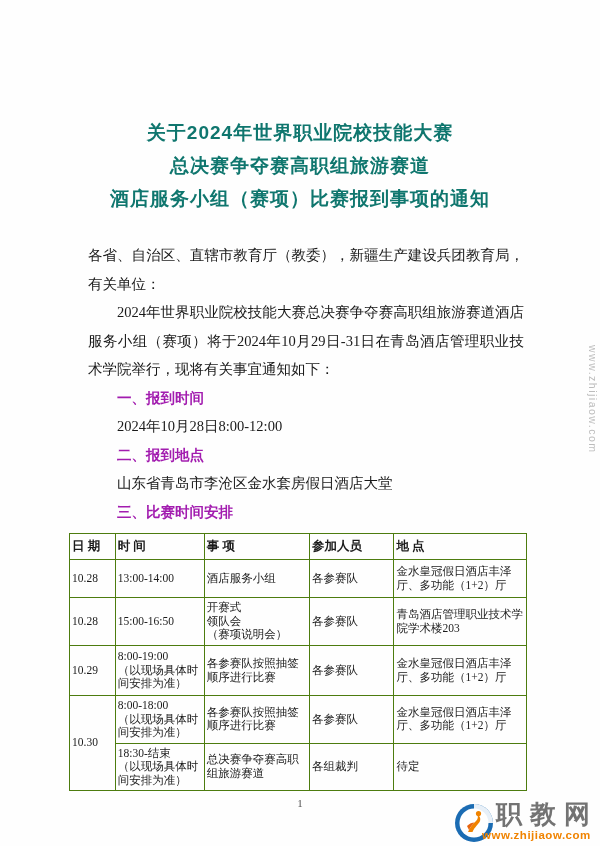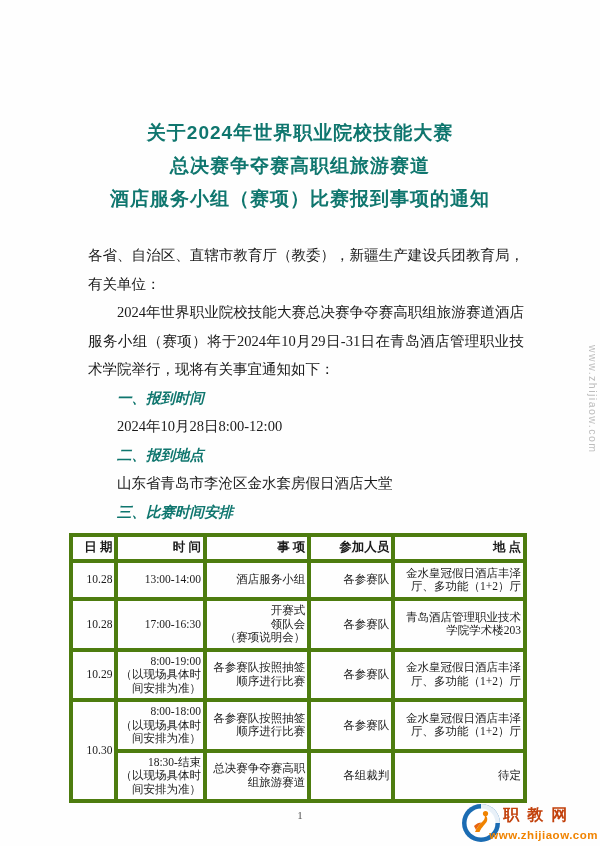--- a/index.html
+++ b/index.html
@@ -29,33 +29,32 @@
     line-height:28.5px;
     color:#191919;
     text-align:justify;
   }
   .para-indent { text-indent:2em; }
   .sec-heading {
     font-weight:bold;
     text-indent:2em;
     font-family:"Liberation Sans","DejaVu Sans",sans-serif;
     font-size:14.5px;
-    color:#0f766e;
-    font-style:italic;
+    color:#a21caf;
   }
   .sec-text { text-indent:2em; }
   table.schedule {
     margin:7px 0 0 69px;
     width:458px;
     border-collapse:collapse;
     table-layout:fixed;
   }
   table.schedule th, table.schedule td {
-    border:4px solid #4d7c0f;
-    text-align:right;
+    border:1px solid #4d7c0f;
+    text-align:left;
     vertical-align:middle;
     font-size:11.5px;
     line-height:13.5px;
     padding:3px 2px;
     white-space:pre-line;
     color:#1a1a1a;
   }
   table.schedule th {
     font-weight:bold;
     font-size:12.5px;
@@ -91,24 +90,24 @@
     position:absolute;
     right:2px; bottom:3px;
     display:flex;
     align-items:flex-start;
   }
   .brand-icon { width:40px; height:40px; margin-top:2px; }
   .brand-texts { display:flex; flex-direction:column; margin-left:2px; }
   .brand-name {
     font-family:"Liberation Serif","DejaVu Serif",serif;
     font-weight:bold;
-    font-size:16px;
+    font-size:26px;
     line-height:28px;
     letter-spacing:8px;
-    color:#c2410c;
+    color:#737373;
   }
   .brand-url {
     font-family:"Liberation Sans","DejaVu Sans",sans-serif;
     font-weight:bold;
     font-size:11.5px;
     line-height:12px;
     color:#f08300;
     letter-spacing:0.5px;
     margin-left:-14px;
   }
@@ -154,21 +153,21 @@
     <tbody>
       <tr class="r1">
         <td>10.28</td>
         <td>13:00-14:00</td>
         <td>酒店服务小组</td>
         <td>各参赛队</td>
         <td>金水皇冠假日酒店丰泽厅、多功能（1+2）厅</td>
       </tr>
       <tr class="r2">
         <td>10.28</td>
-        <td>17:00-16:30</td>
+        <td>15:00-16:50</td>
         <td>开赛式
 领队会
 （赛项说明会）</td>
         <td>各参赛队</td>
         <td>青岛酒店管理职业技术学院学术楼203</td>
       </tr>
       <tr class="r3">
         <td>10.29</td>
         <td>8:00-19:00
 （以现场具体时间安排为准）</td>

